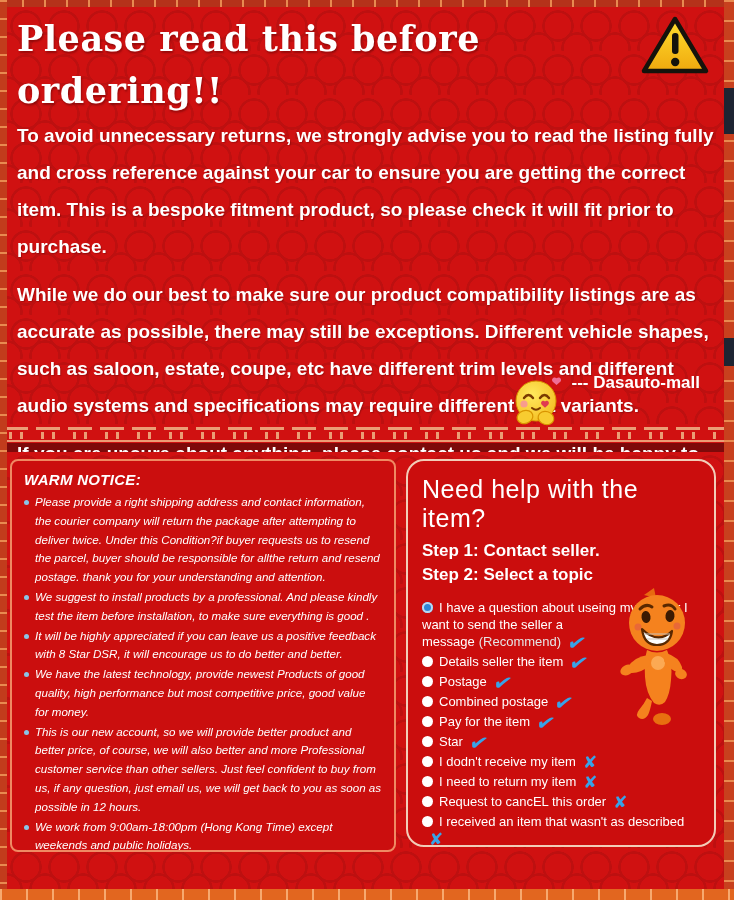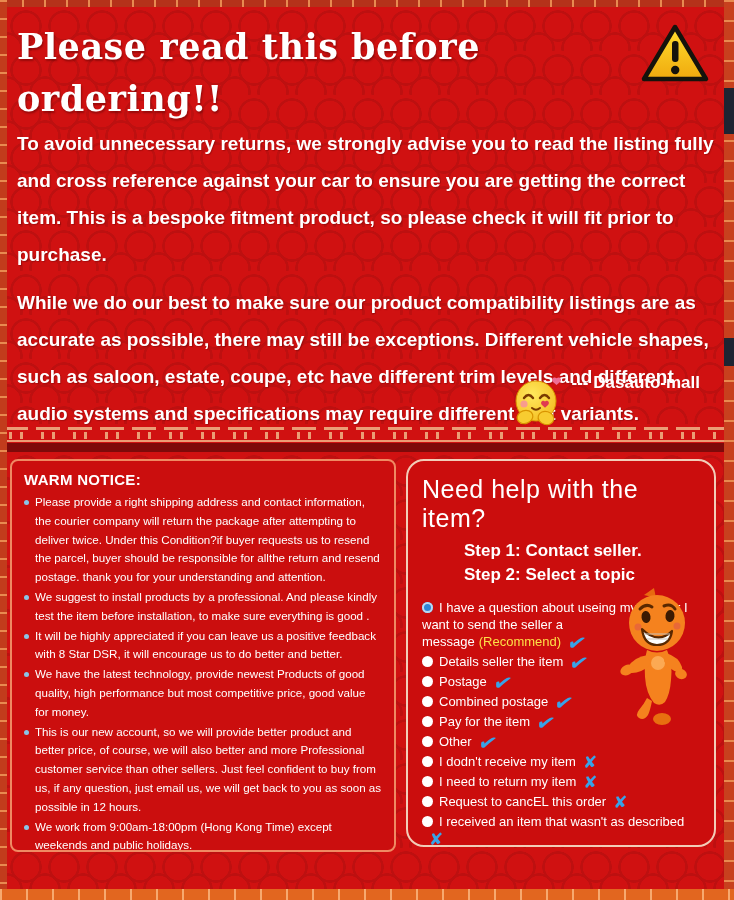--- a/index.html
+++ b/index.html
@@ -28,21 +28,21 @@
       radial-gradient(circle 16px at 19px 19px, rgba(0,0,0,0) 13px, #bd1010 13.5px, #bd1010 15.5px, rgba(0,0,0,0) 16px),
       radial-gradient(circle 16px at 0px 41px,  rgba(0,0,0,0) 13px, #bd1010 13.5px, #bd1010 15.5px, rgba(0,0,0,0) 16px),
       radial-gradient(circle 16px at 38px 41px, rgba(0,0,0,0) 13px, #bd1010 13.5px, #bd1010 15.5px, rgba(0,0,0,0) 16px);
     background-size:38px 44px;
   }
 
   .content{position:absolute;top:7px;left:7px;right:10px;bottom:11px;display:flex;flex-direction:column;}
 
   
   .top-section{position:relative;height:417px;padding:6px 14px 0 10px;box-sizing:border-box;}
-  .title-row{display:flex;align-items:flex-start;gap:16px;margin-top:8px;}
+  .title-row{display:flex;align-items:flex-start;gap:16px;margin-top:0;}
   .page-title{
     margin:0;color:#fff;font-family:"DejaVu Serif",serif;font-weight:bold;
     font-size:35px;letter-spacing:.5px;line-height:52px;
     text-shadow:1px 2px 2px rgba(80,0,0,.45);
   }
   .warning-svg{flex:0 0 auto;margin-top:2px;}
   .para{color:#fff;font-size:19px;font-weight:bold;line-height:37px;margin:0;width:706px;
     text-shadow:1px 1px 1px rgba(90,0,0,.35);}
   .paras .para + .para{margin-top:11px;}
   .signature-row{position:absolute;right:24px;top:366px;display:flex;align-items:flex-start;gap:8px;}
@@ -55,39 +55,39 @@
       repeating-linear-gradient(90deg,#eb9d76 0 24px,rgba(0,0,0,0) 24px 32px) 0 3px/32px 3px repeat-x,
       repeating-linear-gradient(90deg,rgba(0,0,0,0) 0 5px,#eb9d76 5px 8px,rgba(0,0,0,0) 8px 16px,#eb9d76 16px 19px,rgba(0,0,0,0) 19px 32px) 0 8px/32px 7px repeat-x;
   }
   .divider-bar{height:9px;background:#7d0a0a;margin:1px -3px 0;}
 
   
   .bottom-section{flex:1;position:relative;display:flex;gap:10px;padding:7px 4px 0 3px;box-sizing:border-box;}
   .warm-panel{
     width:386px;height:393px;box-sizing:border-box;flex:0 0 auto;
     background:#cb0e0e;border:2px solid #ef8a63;border-radius:8px;
-    padding:10px 12px;overflow:hidden;
+    padding:10px 12px;overflow:hidden;font-style:italic;
   }
   .warm-heading{margin:0 0 5px;color:#fff;font-size:15px;font-weight:bold;letter-spacing:.3px;}
   .witem{position:relative;color:#fff;font-size:11.6px;line-height:18.8px;padding-left:11px;margin:0 0 1px;}
   .dot{position:absolute;left:0;top:7px;width:5px;height:5px;border-radius:50%;background:#8ac4e8;}
 
   .help-panel{
     position:relative;width:310px;height:388px;box-sizing:border-box;flex:0 0 auto;
     background:#cb0d0d;border:2px solid #f2cdb8;border-radius:18px;
     padding:12px 14px;overflow:hidden;
   }
   .help-heading{margin:2px 0 6px;color:#fff;font-size:25px;font-weight:normal;letter-spacing:.5px;}
-  .step{color:#fff;font-size:17px;font-weight:bold;line-height:24px;margin-left:42px;}
+  .step{color:#fff;font-size:17px;font-weight:bold;line-height:24px;}
   .topics{margin-top:12px;}
   .topic{color:#fff;font-size:13px;line-height:17px;margin-bottom:3px;cursor:pointer;}
   .radio{display:inline-block;width:11px;height:11px;border-radius:50%;background:#fff;
     margin-right:6px;vertical-align:-1px;}
   .topic.selected .radio{background:#2f86d8;box-shadow:0 0 0 2px #bcd9f2 inset;}
-  .tsuffix{color:#fde047;}
+  .tsuffix{color:#e5e5e5;}
   .tsuffix:not(:empty){margin-left:4px;}
   .tmark{font-family:"DejaVu Sans",sans-serif;color:#38a3e8;font-weight:bold;display:inline-block;margin-left:7px;}
   .topic.mark-check .tmark{font-size:21px;transform:rotate(6deg) skewX(-10deg);line-height:10px;vertical-align:-4px;}
   .topic.mark-x .tmark{font-size:17px;line-height:10px;vertical-align:-2px;}
   .mascot-svg{position:absolute;right:16px;top:126px;pointer-events:none;}
 </style>
 </head>
 <body>
 
 <div class="canvas">
@@ -191,21 +191,21 @@
             <div class="topic mark-check">
               <span class="radio"></span><span class="tlabel">Postage</span><span class="tsuffix"></span><span class="tmark">✔</span>
             </div>
             <div class="topic mark-check">
               <span class="radio"></span><span class="tlabel">Combined postage</span><span class="tsuffix"></span><span class="tmark">✔</span>
             </div>
             <div class="topic mark-check">
               <span class="radio"></span><span class="tlabel">Pay for the item</span><span class="tsuffix"></span><span class="tmark">✔</span>
             </div>
             <div class="topic mark-check">
-              <span class="radio"></span><span class="tlabel">Other</span><span class="tsuffix"></span><span class="tmark">✔</span>
+              <span class="radio"></span><span class="tlabel">Star</span><span class="tsuffix"></span><span class="tmark">✔</span>
             </div>
             <div class="topic mark-x">
               <span class="radio"></span><span class="tlabel">I dodn't receive my item</span><span class="tsuffix"></span><span class="tmark">✘</span>
             </div>
             <div class="topic mark-x">
               <span class="radio"></span><span class="tlabel">I need to return my item</span><span class="tsuffix"></span><span class="tmark">✘</span>
             </div>
             <div class="topic mark-x">
               <span class="radio"></span><span class="tlabel">Request to cancEL this order</span><span class="tsuffix"></span><span class="tmark">✘</span>
             </div>

